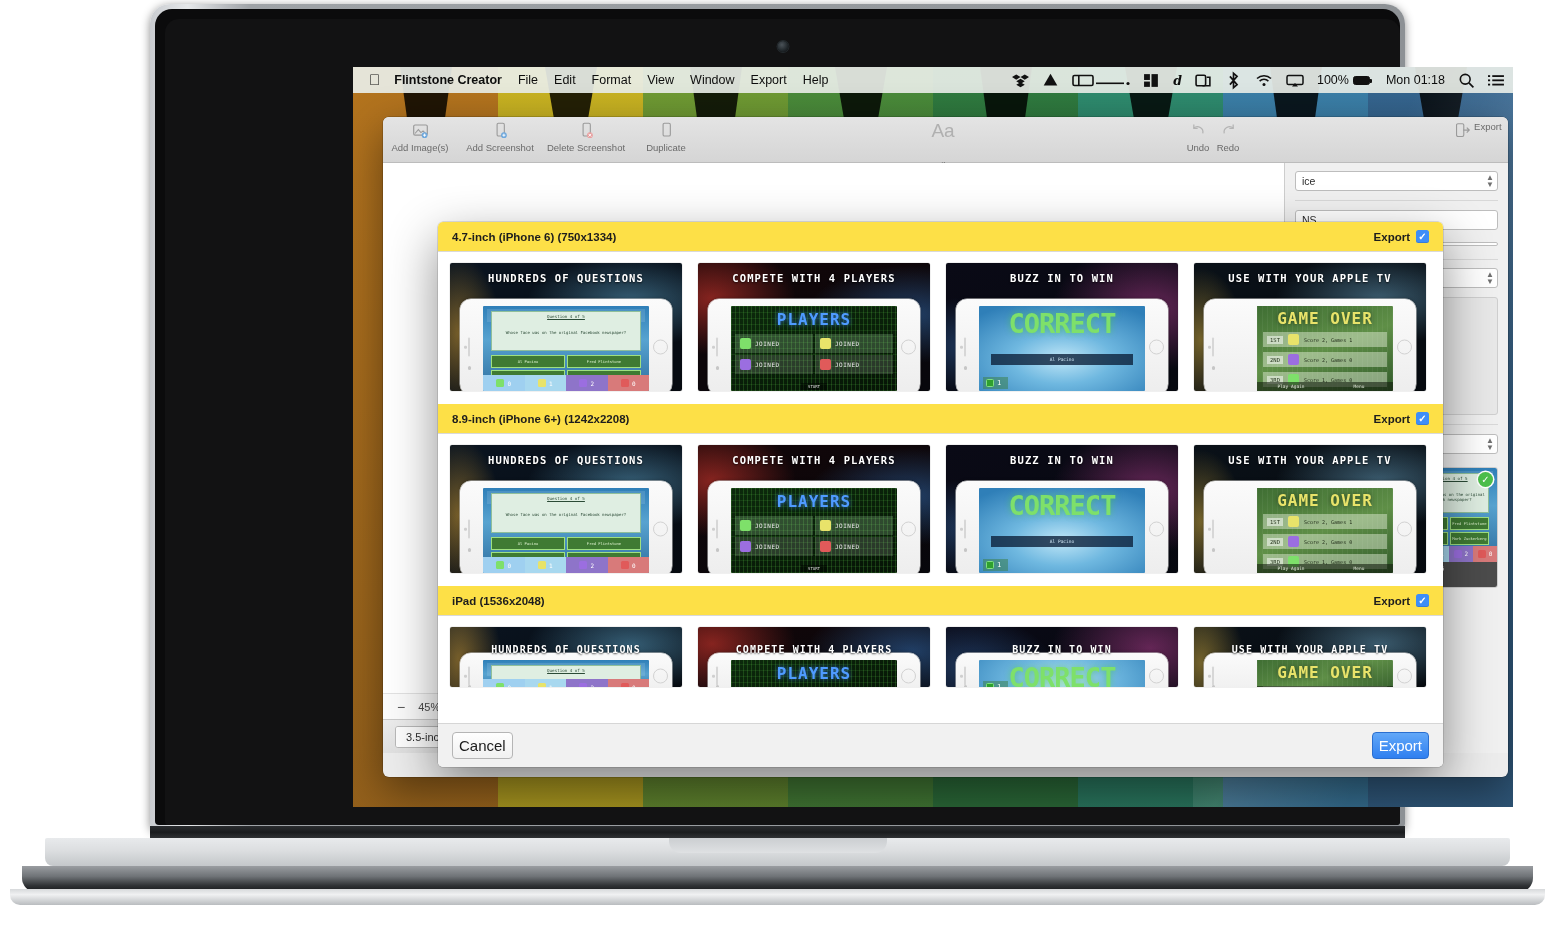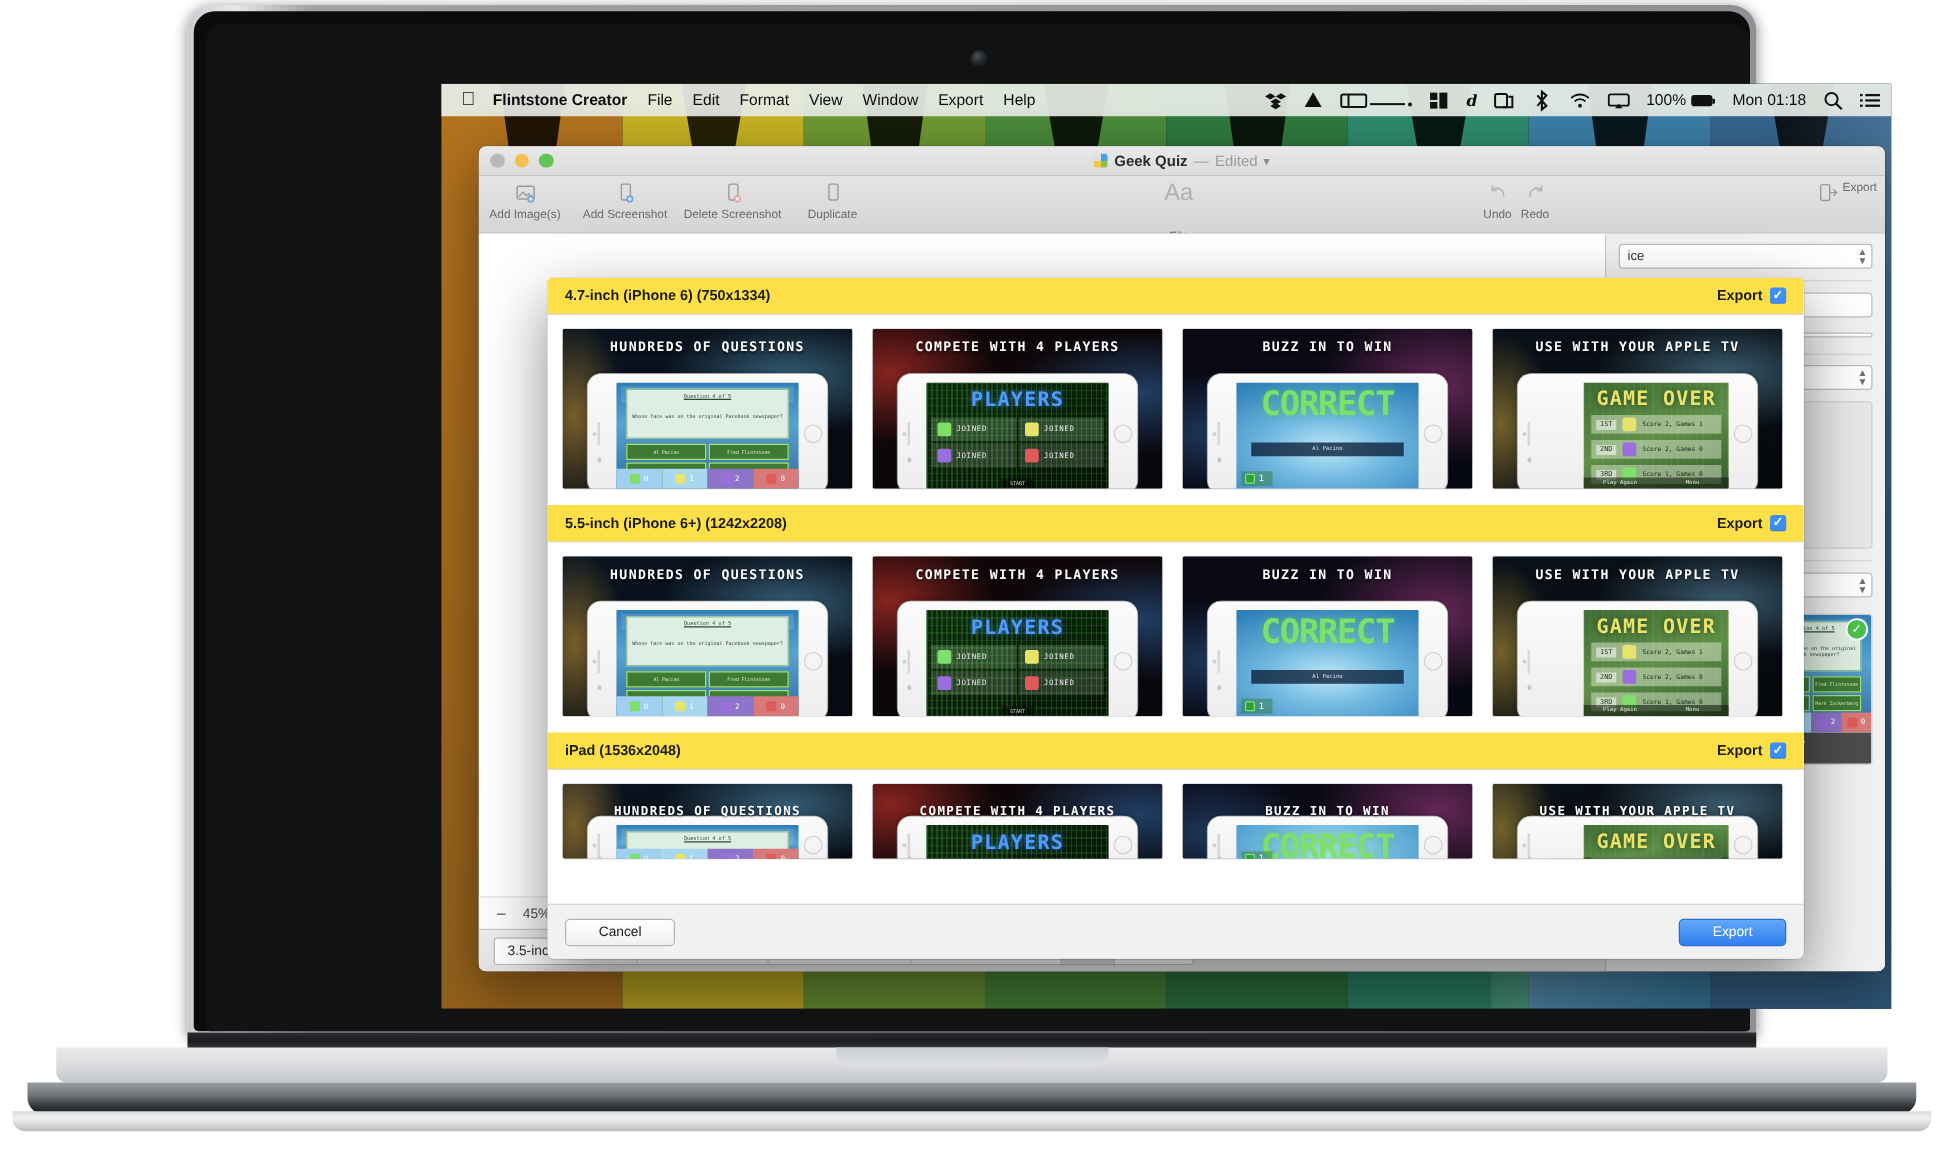--- a/index.html
+++ b/index.html
@@ -251,21 +251,21 @@
     position: absolute; top: 9px; left: 0; width: 100%; text-align: center;
     color: #fff; font-size: 10.5px; letter-spacing: 1.1px;
     font-family: "DejaVu Sans Mono", monospace; font-weight: bold;
     text-shadow: 0 1px 2px rgba(0,0,0,.7);
     z-index: 3;
   }
   .shot.sz-c .hdrtxt { top: 17px; font-size: 10px; }
 
   .phone {
     position: absolute; left: 50%; bottom: -4px; transform: translateX(-50%);
-    width: 192px; height: 96px;
+    width: 212px; height: 96px;
     background: linear-gradient(180deg,#fbfbfb,#ededed);
     border-radius: 11px; z-index: 2;
     box-shadow: 0 0 0 .5px #cfcfcf, 0 -1px 3px rgba(0,0,0,.25);
   }
   .shot.sz-c .phone { height: 46px; bottom: -12px; }
   .pscreen {
     position: absolute; left: 23px; right: 23px; top: 7px; bottom: 4px;
     overflow: hidden; border-radius: 1px;
   }
   .phome {
@@ -346,21 +346,21 @@
   .orow .otx { font-size:5px; color:#1f2a18; font-family:"DejaVu Sans Mono",monospace; }
   .ofoot { position:absolute; bottom:0; left:0; right:0; display:flex; background:rgba(20,30,15,.6); }
   .ofoot div { flex:1; text-align:center; font-size:4.5px; color:#e0e8d8; padding:2px 0;
                font-family:"DejaVu Sans Mono",monospace;}
 
   .sheet-footer {
     height: 44px; background: #f1f1f1; border-top: .5px solid #d6d6d6;
     display: flex; align-items: center; padding: 0 14px;
   }
   .btn {
-    font-size: 11px; border-radius: 4px; padding: 4px 26px;
+    font-size: 15px; border-radius: 4px; padding: 4px 6px;
     border: .5px solid #b5b5b5; background: linear-gradient(180deg,#fefefe,#f1f1f1);
     color: #1c1c1c;
   }
   .btn.primary {
     background: linear-gradient(180deg,#62a8f8,#2f7ff0);
     border-color: #2a6fd0; color: #fff;
   }
   .ffspacer { flex: 1; }
 </style>
 </head>
@@ -487,34 +487,20 @@
                     <rect x="4" y="6" width="11" height="1.7"></rect>
                     <rect x="0" y="10" width="2" height="1.7"></rect>
                     <rect x="4" y="10" width="11" height="1.7"></rect>
                   </g>
                 </svg>
             </span>
           </div>
 
           <div class="appwin">
 
-            <div class="titlebar">
-              <div class="lights">
-                <div class="light l-red"></div>
-                <div class="light l-yel"></div>
-                <div class="light l-grn"></div>
-              </div>
-              <div class="doctitle">
-                <span class="docicon"></span>
-                <span>Geek Quiz</span>
-                <span class="docedit">—</span>
-                <span class="docedit">Edited</span>
-                <span class="chev-sm">▾</span>
-              </div>
-            </div>
 
             <div class="toolbar">
               <div class="tbgroup">
                 <div class="tbitem">
                   <span class="gl">
                     <svg class="svgicon" viewBox="0 0 20 19">
                         <rect x="2" y="3" width="16" height="12" rx="1.6" fill="none" stroke="#9a9a9a" stroke-width="1.4"></rect>
                         <path d="M3.5 13 L7.5 8.5 L10.5 12 L13 10 L16.5 13.5" fill="none" stroke="#9a9a9a" stroke-width="1.2"></path>
                         <circle cx="14.8" cy="15" r="3.4" fill="#6fa8dc"></circle>
                         <path d="M14.8 13.2 v3.6 M13 15 h3.6" stroke="#fff" stroke-width="1.1"></path>
@@ -854,21 +840,21 @@
                             <div class="ofoot">
                               <div>Play Again</div>
                               <div>Menu</div>
                             </div>
                           </div>
                         </div>
                       </div>
                     </div>
                   </div>
                   <div class="grp-header">
-                    <span>5.5-inch (iPhone 6+) (1242x2208)</span>
+                    <span>8.9-inch (iPhone 6+) (1242x2208)</span>
                     <span class="sp"></span>
                     <span class="exlabel">Export</span>
                     <span class="cbox">✓</span>
                   </div>
                   <div class="grp-body">
                     <div class="shot sz-b bg-q">
                       <div class="hdrtxt">HUNDREDS OF QUESTIONS</div>
                       <div class="phone">
                         <div class="pdot"></div>
                         <div class="pspk"></div>

